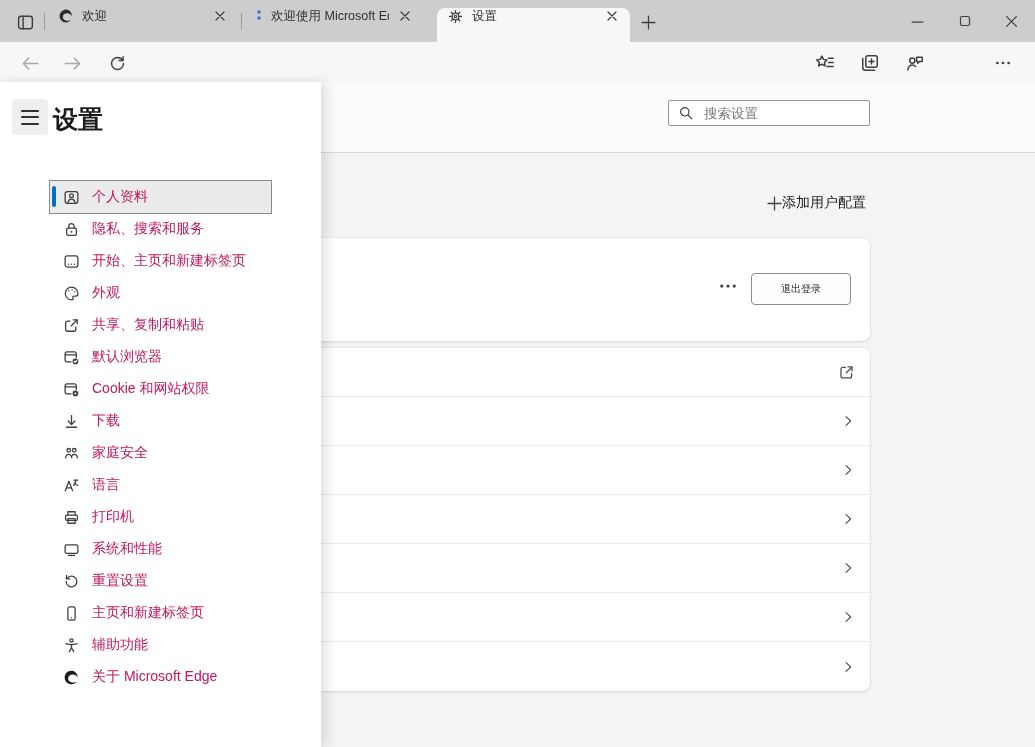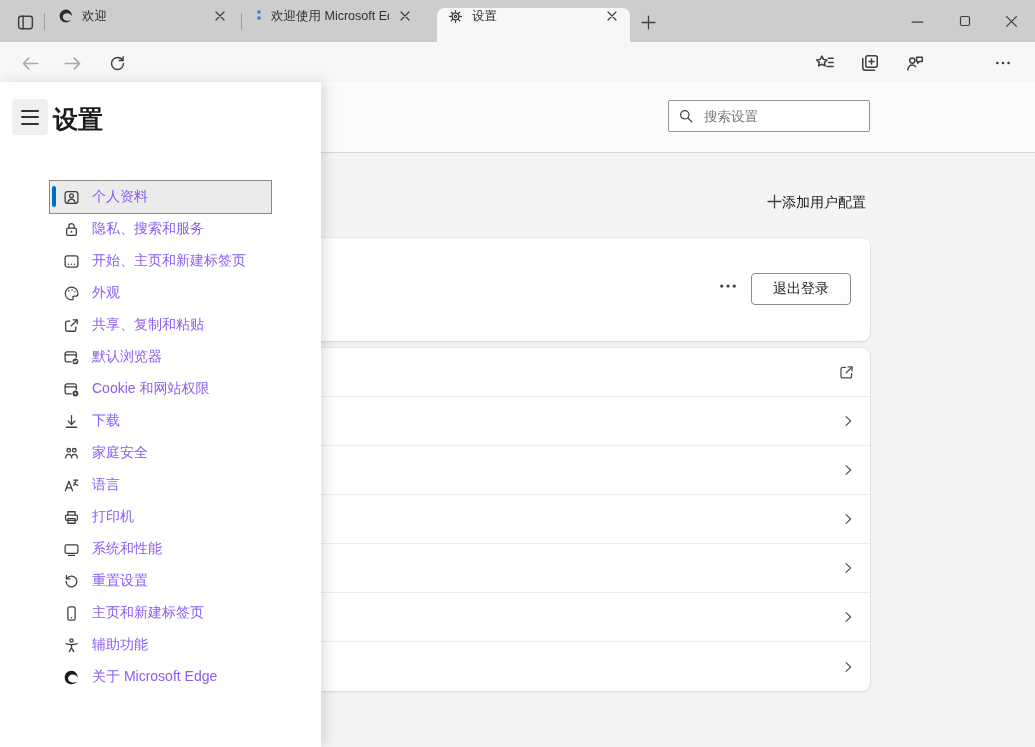--- a/index.html
+++ b/index.html
@@ -28,49 +28,49 @@
     display:flex;align-items:center;padding:0 8px 0 14px;box-sizing:border-box;}
   .sitebadge{display:flex;align-items:center;gap:7px;}
   .sitebadge .lbl{font-size:13px;color:#5f5f5f;}
   .urldiv{width:1px;height:16px;background:#cfcfcf;margin:0 11px;}
   .urltext{font-size:14px;color:#5f5f5f;white-space:nowrap;flex:1;}
   .urltext b{color:#1b1b1b;font-weight:700;}
   .avatar{position:absolute;left:945px;top:48px;width:27px;height:27px;border-radius:50%;background:#cfcfcf;overflow:hidden;}
 
   
   .pagehead{position:absolute;left:0;top:82px;width:100%;height:71px;background:#fbfbfa;border-bottom:1px solid #d8d8d8;box-sizing:border-box;}
-  .searchbox{position:absolute;left:668px;top:18px;width:202px;height:32px;box-sizing:border-box;border:1px solid #949494;border-radius:2px;
+  .searchbox{position:absolute;left:668px;top:18px;width:202px;height:26px;box-sizing:border-box;border:1px solid #949494;border-radius:2px;
     background:#fff;display:flex;align-items:center;padding:0 9px;gap:8px;}
   .searchbox input{border:none;outline:none;flex:1;font-size:13.5px;font-family:inherit;color:#1b1b1b;background:transparent;min-width:0;}
   .searchbox input::placeholder{color:#767676;}
   .content{position:absolute;left:0;top:153px;width:100%;height:594px;background:#f5f4f2;}
 
-  .addprofile{position:absolute;right:169px;top:41px;display:flex;align-items:flex-start;cursor:pointer;}
+  .addprofile{position:absolute;right:169px;top:41px;display:flex;align-items:center;cursor:pointer;}
   .addprofile .lbl{font-size:14px;color:#1b1b1b;}
 
   .card{position:absolute;left:304px;right:165px;background:#fff;border-radius:8px;
     box-shadow:0 1px 3px rgba(0,0,0,.10),0 0 0 1px rgba(0,0,0,.03);}
   .profilecard{top:85px;height:103px;}
   .morebtn{position:absolute;right:130px;top:36px;width:24px;height:24px;display:flex;align-items:center;justify-content:center;}
   .signout{position:absolute;right:19px;top:35px;width:100px;height:32px;box-sizing:border-box;border:1px solid #8c8c8c;border-radius:4px;
-    background:#fdfdfd;font-size:14px;color:#1b1b1b;display:flex;align-items:center;justify-content:center;font-family:inherit;}
+    background:#fdfdfd;font-size:10px;color:#1b1b1b;display:flex;align-items:center;justify-content:center;font-family:inherit;}
   .listcard{top:195px;height:343px;overflow:hidden;}
   .row{height:49px;box-sizing:border-box;border-bottom:1px solid #ececec;display:flex;align-items:center;justify-content:flex-end;padding-right:15px;}
   .row:last-child{border-bottom:none;}
 
   
   .sidebar{position:absolute;left:0;top:82px;width:321px;height:665px;background:#ffffff;
     box-shadow:5px 0 12px rgba(0,0,0,.12);z-index:5;}
   .hamburger{position:absolute;left:12px;top:17px;width:36px;height:36px;background:#efefef;border-radius:4px;
     display:flex;flex-direction:column;align-items:center;justify-content:center;gap:4.5px;}
   .hamburger i{display:block;width:18px;height:2px;background:#323232;border-radius:1px;}
   .pagetitle{position:absolute;left:53px;top:21px;font-size:25px;font-weight:700;color:#1b1b1b;}
   .menu{position:absolute;left:50px;top:99px;width:221px;}
   .mitem{position:relative;height:32px;display:flex;align-items:center;gap:12px;padding-left:13px;box-sizing:border-box;cursor:pointer;}
-  .mitem .lbl{font-size:14px;color:#8b5cf6;white-space:nowrap;}
+  .mitem .lbl{font-size:14px;color:#be185d;white-space:nowrap;}
   .mitem.selected{background:#ebebeb;outline:1px solid #8a8a8a;outline-offset:0;}
   .mitem .accent{display:none;}
   .mitem.selected .accent{display:block;position:absolute;left:2px;top:5px;width:4px;height:21px;border-radius:2px;background:#0070c4;}
 </style>
 </head>
 <body>
 
 <div class="window">
 
   <div class="tabbar">

